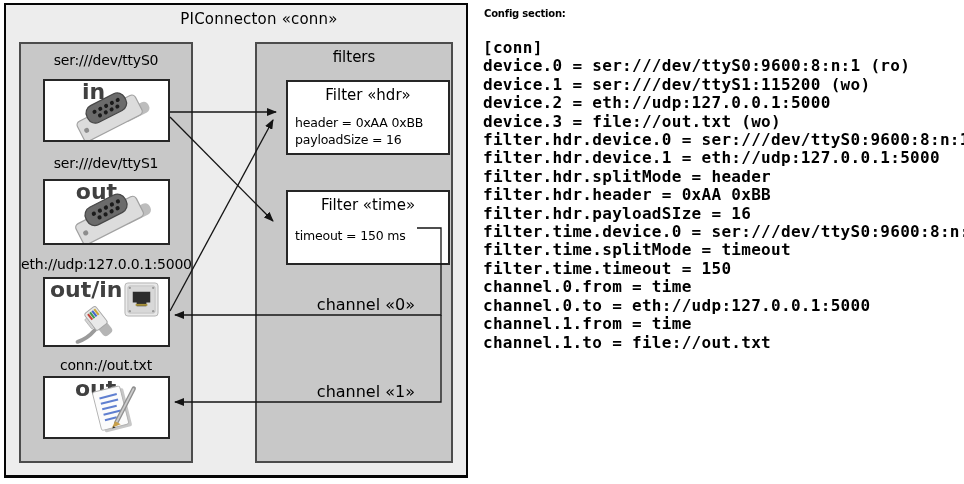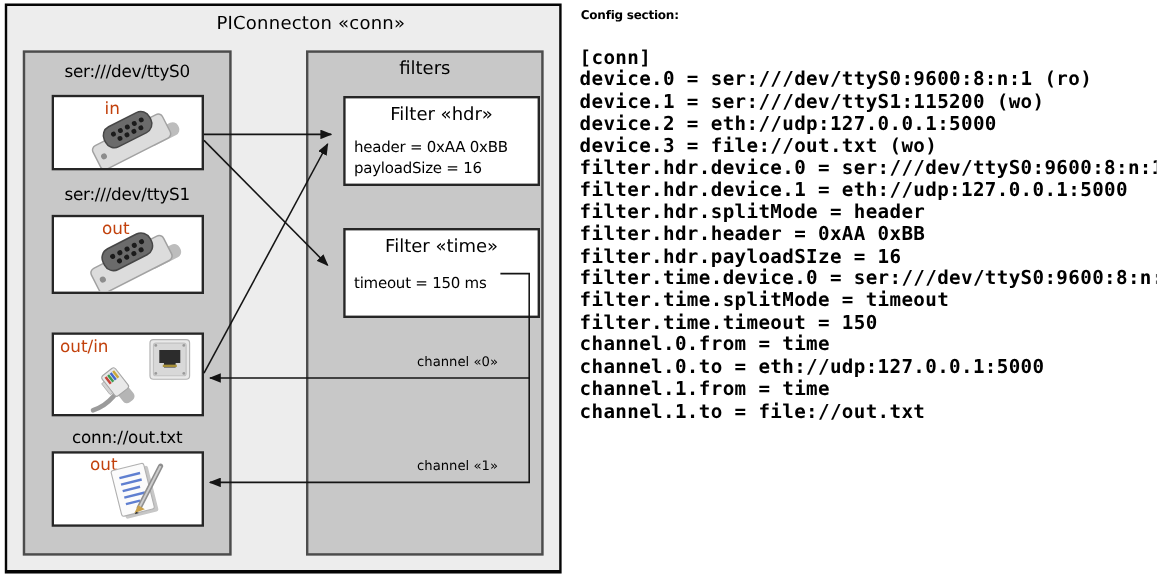--- a/index.html
+++ b/index.html
@@ -29,37 +29,37 @@
   
   .dev-addr{
     position:absolute;left:0;right:0;text-align:center;
     font-size:14px;letter-spacing:-.2px;white-space:nowrap;
   }
   .dev-box{
     position:absolute;left:22px;width:127px;background:#fff;
     border:2px solid #262626;box-sizing:border-box;overflow:hidden;
   }
   .port-label{
-    position:absolute;font-size:14px;color:#c2410c;line-height:19px;white-space:nowrap;
+    position:absolute;font-size:22px;color:#404040;line-height:19px;white-space:nowrap;font-weight:bold;
   }
   .ic{position:absolute;}
   
   .filter-box{
     position:absolute;left:29px;width:164px;height:75px;background:#fff;
     border:2px solid #262626;box-sizing:border-box;
   }
   .filter-title{
     position:absolute;left:0;right:0;top:4px;text-align:center;font-size:15px;
   }
   .filter-props{
     position:absolute;left:7px;right:2px;font-size:12.5px;line-height:17px;
     white-space:pre-line;letter-spacing:-.2px;
   }
   .channel-label{
-    position:absolute;font-size:11px;white-space:nowrap;
+    position:absolute;font-size:16px;white-space:nowrap;
   }
   
   .wires{position:absolute;left:0;top:0;width:964px;height:484px;pointer-events:none;z-index:20;}
   
   .config-panel{position:absolute;left:483px;top:0;width:481px;height:484px;background:#fff;}
   .config-heading{
     position:absolute;left:1px;top:8px;
     font-family:"DejaVu Sans","Liberation Sans",sans-serif;
     font-size:10px;font-weight:bold;letter-spacing:-.2px;
   }
@@ -117,20 +117,21 @@
             <circle cx="63" cy="20" r="2.5" fill="#1b1b1b"></circle>
             <circle cx="35" cy="27" r="2.5" fill="#1b1b1b"></circle>
               <circle cx="43" cy="27" r="2.5" fill="#1b1b1b"></circle>
             <circle cx="51" cy="27" r="2.5" fill="#1b1b1b"></circle>
               <circle cx="59" cy="27" r="2.5" fill="#1b1b1b"></circle>
             <circle cx="12" cy="36" r="3" fill="#8d8d8d"></circle>
           </g>
         </svg>
       </div>
 
+      <div class="dev-addr" style="top:212px;">eth://udp:127.0.0.1:5000</div>
       <div class="dev-box" style="top:233px;height:70px;">
         <span class="port-label" style="left:5px;top:1px;">out/in</span>
         <svg class="ic" style="right:9px;top:3px;width:35px;height:35px;" viewBox="0 0 36 36">
           <rect x="1" y="1" width="34" height="34" rx="3" fill="#e9e9e9" stroke="#b3b3b3"></rect>
           <rect x="4" y="4" width="28" height="28" rx="2" fill="#d8d8d8" stroke="#c2c2c2"></rect>
           <path d="M9 10 h18 v11 h-4 v4 H13 v-4 H9 Z" fill="#2c2c2c"></path>
           <rect x="12" y="22.5" width="12" height="2" fill="#a8913a"></rect>
           <circle cx="6" cy="6" r="1.2" fill="#9a9a9a"></circle>
             <circle cx="30" cy="6" r="1.2" fill="#9a9a9a"></circle>
           <circle cx="6" cy="30" r="1.2" fill="#9a9a9a"></circle>

